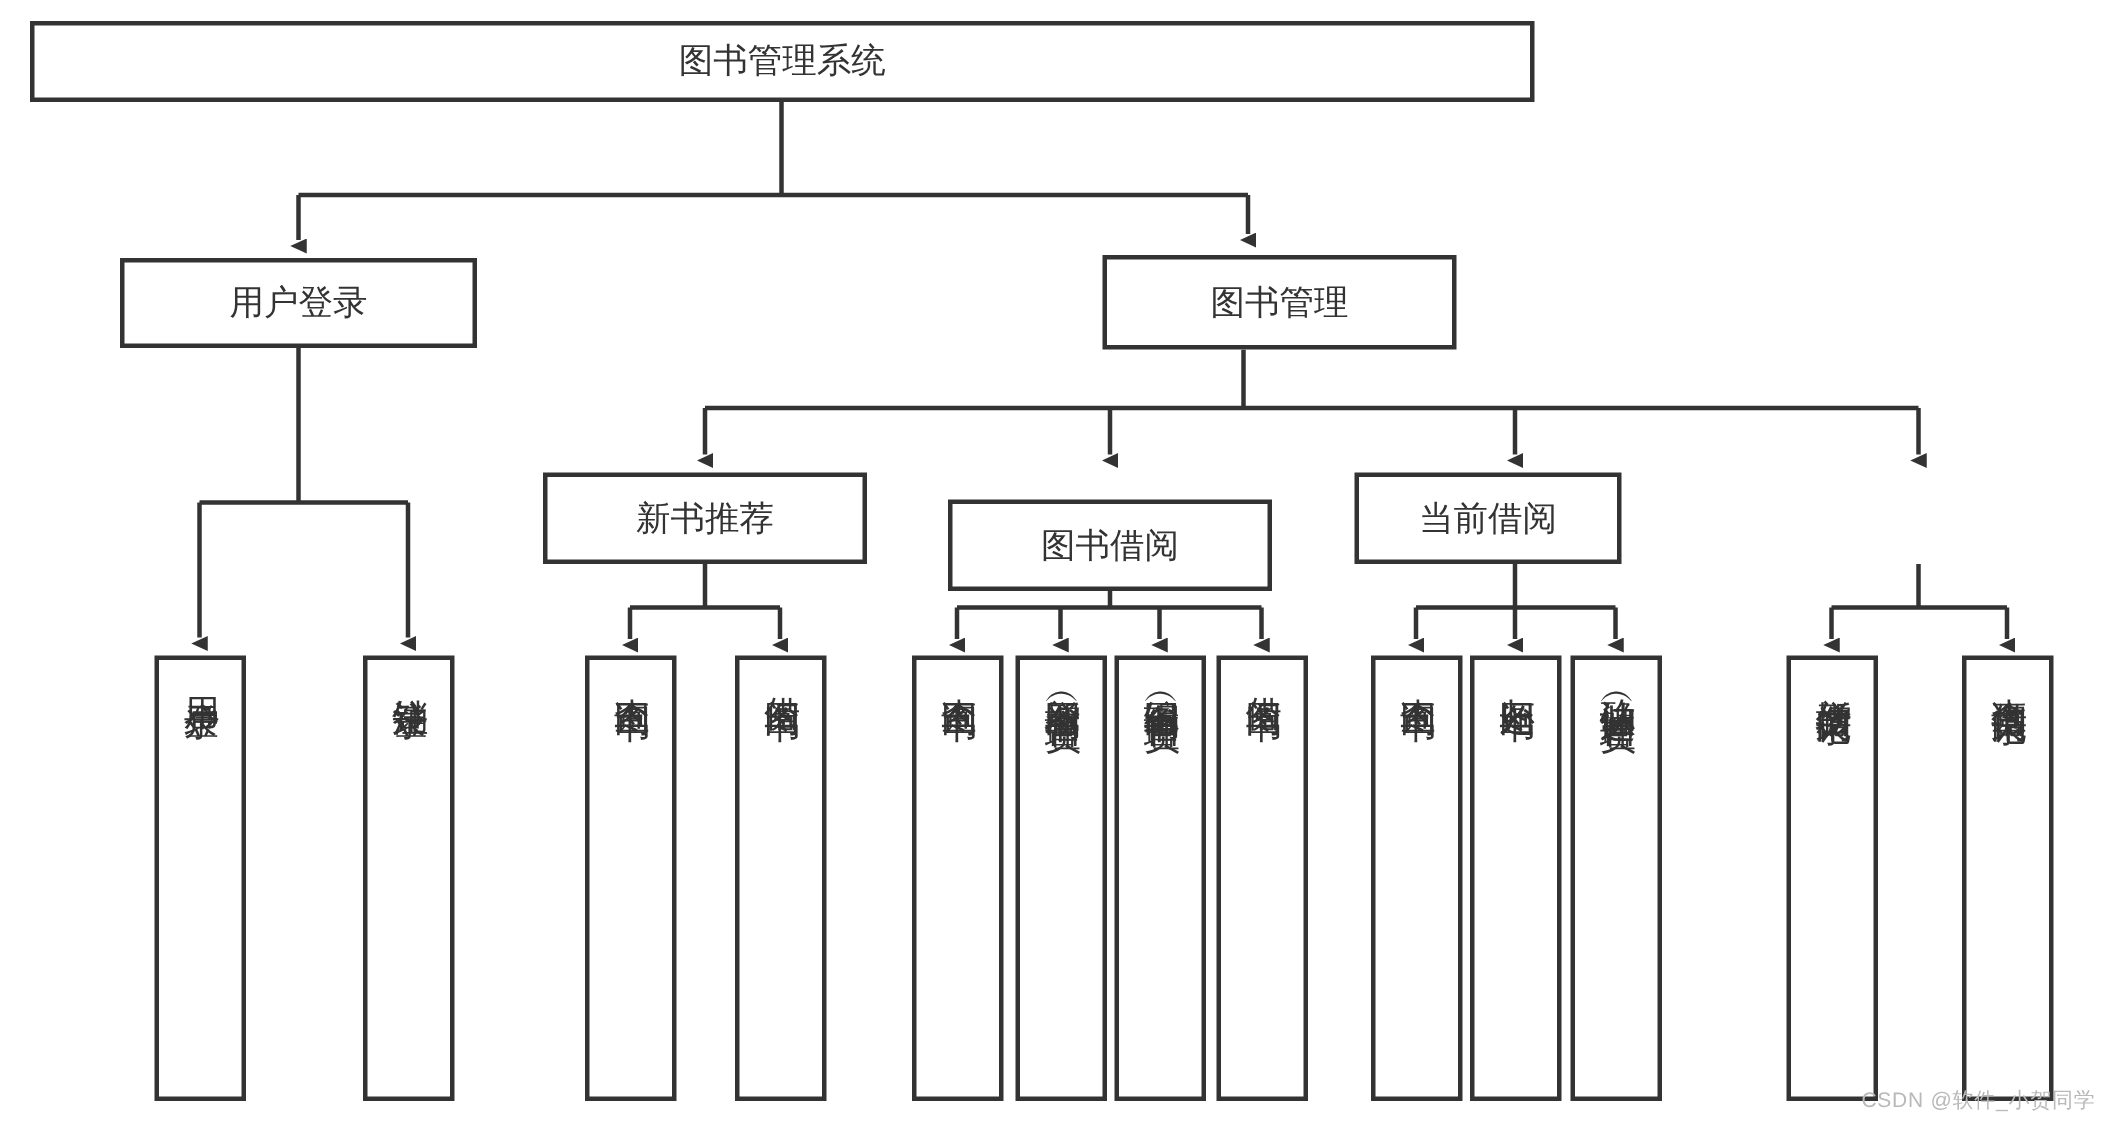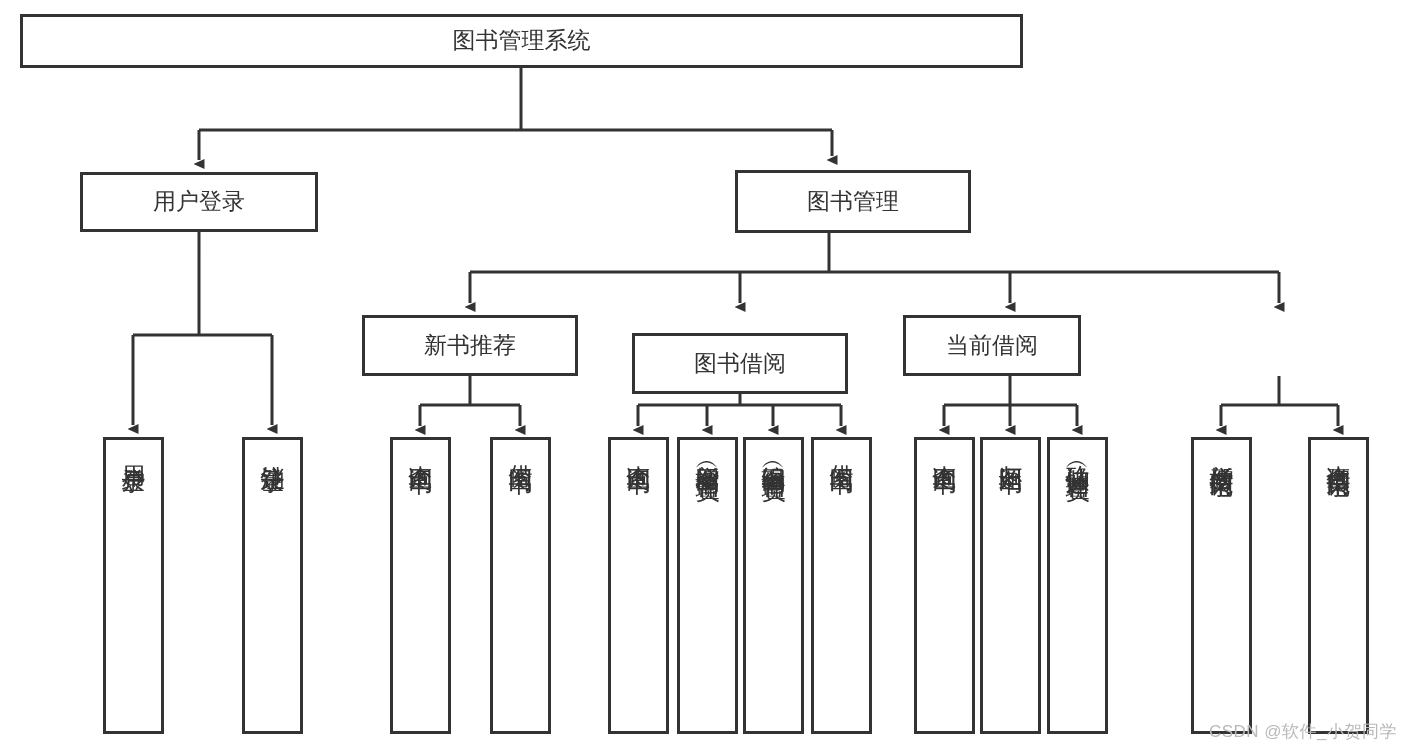--- a/index.html
+++ b/index.html
@@ -65,21 +65,21 @@
     writing-mode: vertical-rl;
     text-orientation: upright;
     letter-spacing: 2px;
     line-height: 1;
     text-align: left;
   }
   .watermark {
     position: absolute;
     right: 8px;
     bottom: 4px;
-    font-size: 17px;
+    font-size: 14px;
     color: #b9b9b9;
     white-space: nowrap;
     letter-spacing: 0.5px;
   }
 </style>
 </head>
 <body>
 
 <div id="diagram-root">
 

